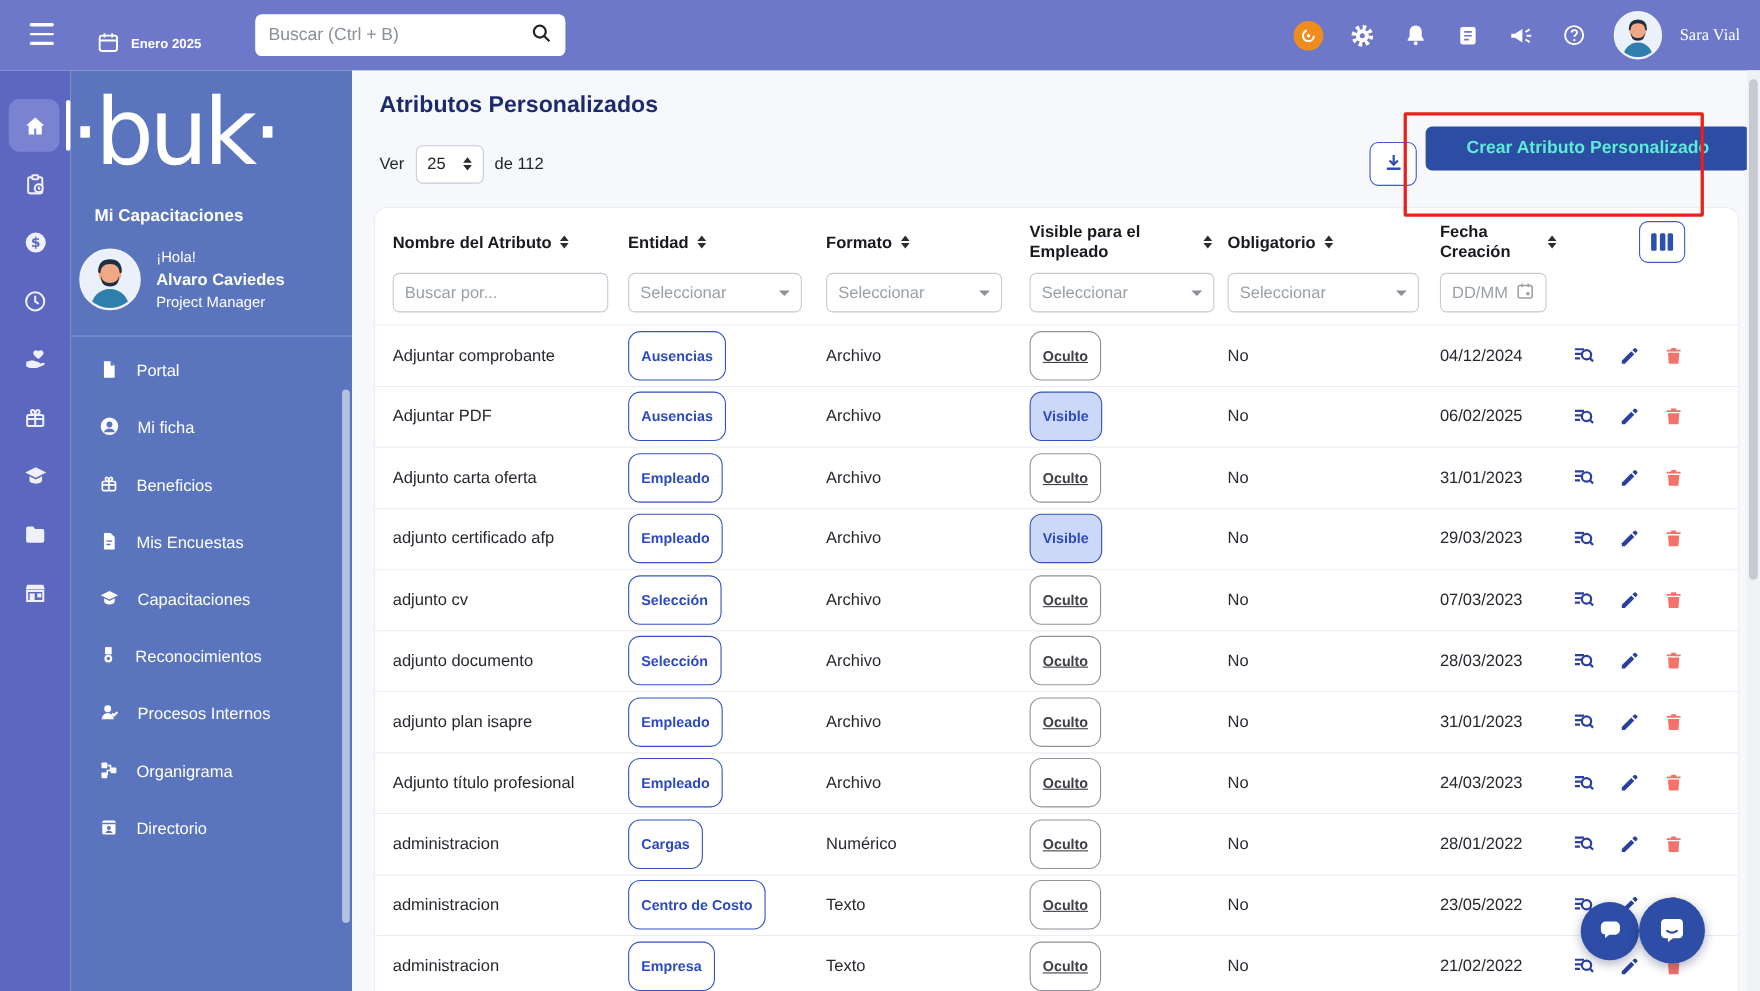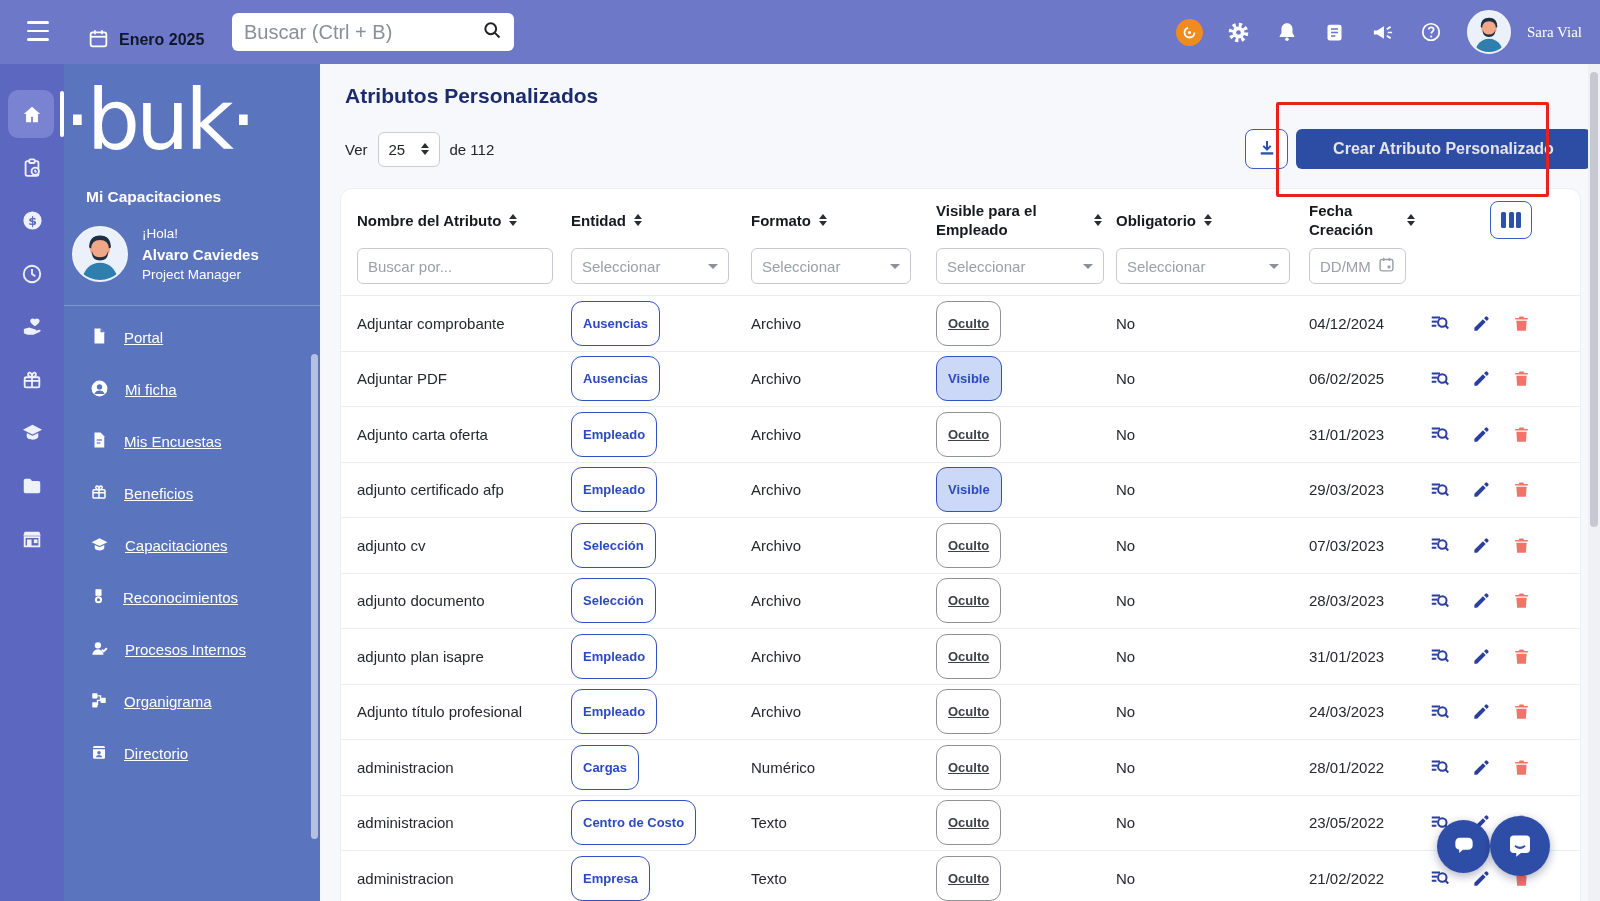--- a/index.html
+++ b/index.html
@@ -2,23 +2,23 @@
 <html><head>
 <meta charset="utf-8">
 <style>
   * { margin:0; padding:0; box-sizing:border-box; }
   html,body { width:1600px; height:901px; overflow:hidden; font-family:"Liberation Sans", sans-serif; background:#f7f8fb; }
 
   
   .topbar { position:absolute; left:0; top:0; width:1600px; height:64px; background:#6e78c9; z-index:30; display:flex; align-items:center; }
   .hamburger { position:absolute; left:27px; top:21px; width:22px; height:20px; display:flex; flex-direction:column; justify-content:space-between; cursor:pointer; }
   .hamburger span { height:2.6px; background:#fff; border-radius:2px; }
-  .date-group { position:absolute; left:88px; top:0; height:80px; display:flex; align-items:center; gap:10px; color:#0f172a; font-size:16px; font-weight:700; cursor:pointer; }
+  .date-group { position:absolute; left:88px; top:0; height:80px; display:flex; align-items:center; gap:10px; color:#ffffff; font-size:12px; font-weight:700; cursor:pointer; }
   .searchbox { position:absolute; left:232px; top:13px; width:282px; height:38px; background:#fff; border-radius:6px; display:flex; align-items:center; padding:0 12px; }
-  .searchbox .ph { color:#8a8f98; font-size:20px; flex:1; }
+  .searchbox .ph { color:#8a8f98; font-size:16px; flex:1; }
   .topbar-right { position:absolute; right:18px; top:0; height:64px; display:flex; align-items:center; gap:24px;font-family:Liberation Serif, serif; }
   .tb-icon { width:24px; height:24px; display:flex; align-items:center; justify-content:center; cursor:pointer; }
   .orange-dot { width:27px; height:27px; border-radius:50%; background:#f08c1e; display:flex; align-items:center; justify-content:center; }
   .avatar { border-radius:50%; overflow:hidden; background:#eaf1fb; border:2px solid #f0f2fa; }
   .tb-avatar { width:44px; height:44px; }
   .tb-user { color:#fff; font-size:15px; margin-left:-8px; }
 
   
   .rail { position:absolute; left:0; top:64px; width:64px; height:837px; background:#5c68c0; z-index:20; }
   .rail-item { position:relative; width:64px; height:53px; display:flex; align-items:center; justify-content:center; cursor:pointer; color:#eef0fa; }
@@ -29,32 +29,32 @@
 
   
   .panel { position:absolute; left:64px; top:64px; width:256px; height:837px; background:#5a75bd; z-index:10; color:#fff; }
   .logo { text-align:left; font-family:"DejaVu Sans", sans-serif; font-size:84px; font-weight:400; letter-spacing:-4px; line-height:1; margin-top:14px; color:#fff; }
   .app-label { margin:26px 0 0 22px; font-size:15.5px; font-weight:700; }
   .profile { display:flex; align-items:center; gap:14px; margin:18px 0 0 8px; }
   .p-avatar { width:56px; height:56px; }
   .p-text { font-size:13.5px; line-height:1.45; }
   .p-name { font-weight:700; font-size:15px; }
   .panel-divider { height:1px; background:rgba(255,255,255,.25); margin:20px 0 0 0; }
-  .menu { margin-top:6px;text-decoration:underline; }
+  .menu { margin-top:6px; }
   .menu-item { display:flex; align-items:center; gap:16px; height:52px; padding-left:26px; font-size:15px; cursor:pointer; }
   .menu-item svg { flex:0 0 auto; }
   .panel-scroll { position:absolute; right:2px; top:290px; width:7px; height:485px; background:rgba(255,255,255,.55); border-radius:4px; }
 
   
   .main { position:absolute; left:320px; top:64px; width:1280px; height:837px; background:#f7f8fb; }
   .page-title { position:absolute; left:25px; top:20px; font-size:21px; font-weight:700; color:#1c2b6d; }
   .controls { position:absolute; left:25px; top:65px; height:40px; display:flex; align-items:center; font-size:15px; color:#23252b; }
   .perpage { margin:0 10px; width:62px; height:35px; background:#fff; border:1px solid #c9ccd4; border-radius:6px; display:flex; align-items:center; justify-content:space-between; padding:0 10px; cursor:pointer; }
   .btn-download { position:absolute; left:925px; top:65px; width:43px; height:40px; background:#fff; border:1.5px solid #3b5bc7; border-radius:8px; display:flex; align-items:center; justify-content:center; cursor:pointer; }
-  .btn-create { position:absolute; left:976px; top:65px; width:295px; height:40px; background:#2d4da4; border:none; border-radius:6px; color:#e5e5e5; font-size:16px; font-weight:700; font-family:"Liberation Sans", sans-serif; cursor:pointer; }
+  .btn-create { position:absolute; left:976px; top:51px; width:295px; height:40px; background:#2d4da4; border:none; border-radius:6px; color:#5eead4; font-size:16px; font-weight:700; font-family:"Liberation Sans", sans-serif; cursor:pointer; }
 
   
   .annotation { position:absolute; left:956px; top:38px; width:273px; height:95px; border:3.5px solid #e8211a; border-radius:2px; z-index:60; pointer-events:none; }
 
   
   .card { position:absolute; left:20px; top:124px; width:1241px; height:760px; background:#fff; border:1px solid #eceef2; border-radius:12px 12px 0 0; overflow:hidden; }
   .grid { display:grid; grid-template-columns:214px 180px 185px 180px 193px 120px 1fr; align-items:center; padding:0 16px; }
   .thead { min-height:56px; padding-top:6px; }
   .th { display:flex; align-items:center; gap:8px; font-size:15px; font-weight:700; color:#17191f; cursor:pointer; padding-right:14px; }
   .th .lbl2 { max-width:118px; line-height:1.3; }
@@ -268,35 +268,35 @@
     </div>
     <div class="menu-item">
       <span><svg width="19" height="19" viewBox="0 0 24 24" fill="#fff">
             <circle cx="12" cy="12" r="10"></circle>
             <circle cx="12" cy="10" r="3.4" fill="#5a75bd"></circle>
             <path d="M5.5 19a7 7 0 0 1 13 0z" fill="#5a75bd"></path>
           </svg></span>
       <span>Mi ficha</span>
     </div>
     <div class="menu-item">
-      <span><svg width="18" height="18" viewBox="0 0 24 24" fill="#fff">
-            <path d="M6 2h8l5 5v15H6z"></path>
-            <line x1="9" y1="12" x2="16" y2="12" stroke="#5a75bd" stroke-width="1.6"></line>
-            <line x1="9" y1="16" x2="14" y2="16" stroke="#5a75bd" stroke-width="1.6"></line>
-          </svg></span>
-      <span>Mis Encuestas</span>
-    </div>
-    <div class="menu-item">
       <span><svg width="18" height="18" viewBox="0 0 24 24" fill="none" stroke="#fff" stroke-width="2">
             <rect x="4" y="9" width="16" height="11" rx="1.5"></rect>
             <line x1="4" y1="13" x2="20" y2="13"></line>
             <line x1="12" y1="9" x2="12" y2="20"></line>
             <path d="M12 9c-4.5 0-5.5-4.5-2.8-5 1.8-.3 2.8 2.3 2.8 5 0-2.7 1-5.3 2.8-5 2.7.5 1.7 5-2.8 5z"></path>
           </svg></span>
       <span>Beneficios</span>
+    </div>
+    <div class="menu-item">
+      <span><svg width="18" height="18" viewBox="0 0 24 24" fill="#fff">
+            <path d="M6 2h8l5 5v15H6z"></path>
+            <line x1="9" y1="12" x2="16" y2="12" stroke="#5a75bd" stroke-width="1.6"></line>
+            <line x1="9" y1="16" x2="14" y2="16" stroke="#5a75bd" stroke-width="1.6"></line>
+          </svg></span>
+      <span>Mis Encuestas</span>
     </div>
     <div class="menu-item">
       <span><svg width="19" height="19" viewBox="0 0 24 24" fill="#fff">
             <path d="M12 4 2 9l10 5 10-5z"></path>
             <path d="M6 12.5v4c0 1.6 2.7 3 6 3s6-1.4 6-3v-4l-6 3z"></path>
           </svg></span>
       <span>Capacitaciones</span>
     </div>
     <div class="menu-item">
       <span><svg width="17" height="17" viewBox="0 0 24 24" fill="#fff">

